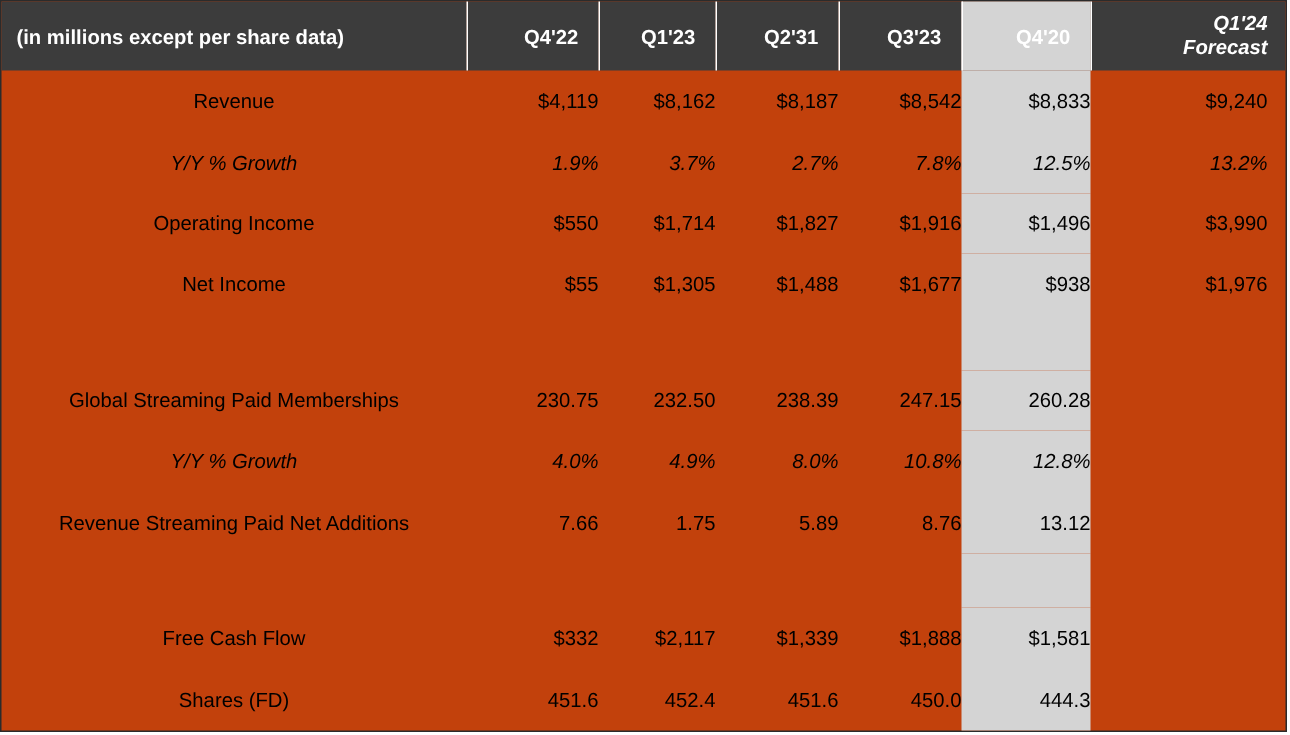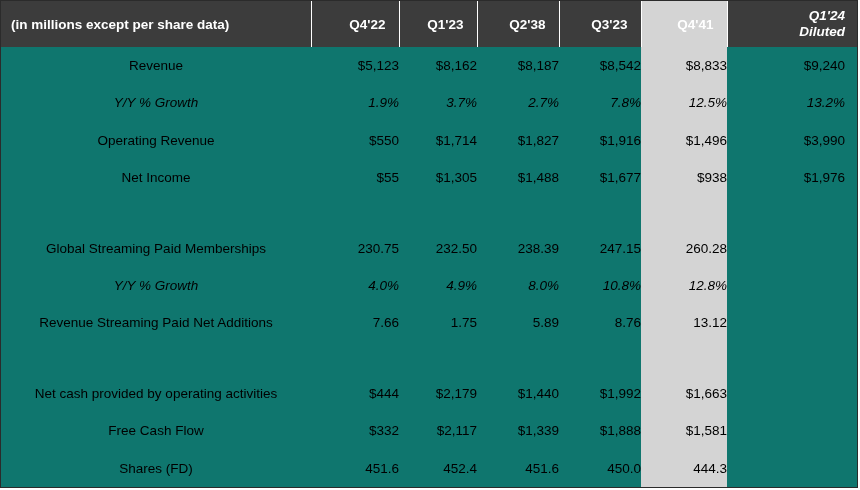--- a/index.html
+++ b/index.html
@@ -13,21 +13,21 @@
     font-family: "Liberation Sans", sans-serif;
     color: #000000;
     overflow: hidden;
   }
   .sheet {
     position: relative;
     width: 858px;
     height: 488px;
     box-sizing: border-box;
     border: 1px solid #2b2b2b;
-    background: #0f766e;
+    background: #c2410c;
   }
   table.fin {
     width: 100%;
     height: 100%;
     border-collapse: collapse;
     table-layout: fixed;
     font-size: 13.5px;
   }
   table.fin th, table.fin td {
     padding: 0;
@@ -112,50 +112,50 @@
       <col class="c-q223">
       <col class="c-q323">
       <col class="c-q423">
       <col class="c-q124">
     </colgroup>
     <thead>
       <tr class="head-row">
         <th class="label-col">(in millions except per share data)</th>
         <th class="num">Q4'22</th>
         <th class="num">Q1'23</th>
-        <th class="num">Q2'38</th>
+        <th class="num">Q2'31</th>
         <th class="num">Q3'23</th>
-        <th class="num hl">Q4'41</th>
+        <th class="num hl">Q4'20</th>
         <th class="num forecast">
           <span class="fc-line">Q1'24</span>
-          <span class="fc-line">Diluted</span>
+          <span class="fc-line">Forecast</span>
         </th>
       </tr>
     </thead>
     <tbody>
         <tr>
           <td class="label-col">Revenue</td>
-          <td class="num">$5,123</td>
+          <td class="num">$4,119</td>
           <td class="num">$8,162</td>
           <td class="num">$8,187</td>
           <td class="num">$8,542</td>
           <td class="num hl">$8,833</td>
           <td class="num forecast">$9,240</td>
         </tr>
         <tr class="italic">
           <td class="label-col">Y/Y % Growth</td>
           <td class="num">1.9%</td>
           <td class="num">3.7%</td>
           <td class="num">2.7%</td>
           <td class="num">7.8%</td>
           <td class="num hl">12.5%</td>
           <td class="num forecast">13.2%</td>
         </tr>
         <tr>
-          <td class="label-col">Operating Revenue</td>
+          <td class="label-col">Operating Income</td>
           <td class="num">$550</td>
           <td class="num">$1,714</td>
           <td class="num">$1,827</td>
           <td class="num">$1,916</td>
           <td class="num hl">$1,496</td>
           <td class="num forecast">$3,990</td>
         </tr>
         <tr>
           <td class="label-col">Net Income</td>
           <td class="num">$55</td>
@@ -204,29 +204,20 @@
         <tr class=" spacer">
           <td class="label-col"></td>
           <td class="num"></td>
           <td class="num"></td>
           <td class="num"></td>
           <td class="num"></td>
           <td class="num hl"></td>
           <td class="num forecast"></td>
         </tr>
         <tr>
-          <td class="label-col">Net cash provided by operating activities</td>
-          <td class="num">$444</td>
-          <td class="num">$2,179</td>
-          <td class="num">$1,440</td>
-          <td class="num">$1,992</td>
-          <td class="num hl">$1,663</td>
-          <td class="num forecast"></td>
-        </tr>
-        <tr>
           <td class="label-col">Free Cash Flow</td>
           <td class="num">$332</td>
           <td class="num">$2,117</td>
           <td class="num">$1,339</td>
           <td class="num">$1,888</td>
           <td class="num hl">$1,581</td>
           <td class="num forecast"></td>
         </tr>
         <tr>
           <td class="label-col">Shares (FD)</td>

